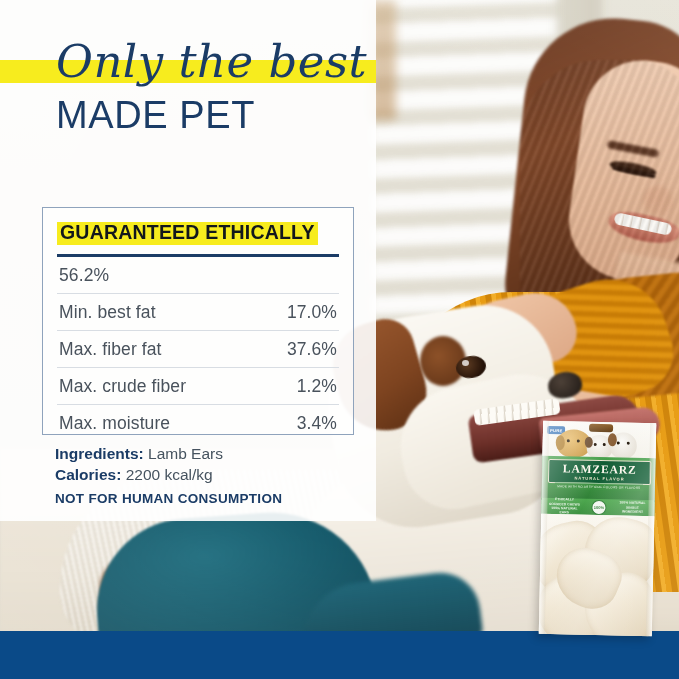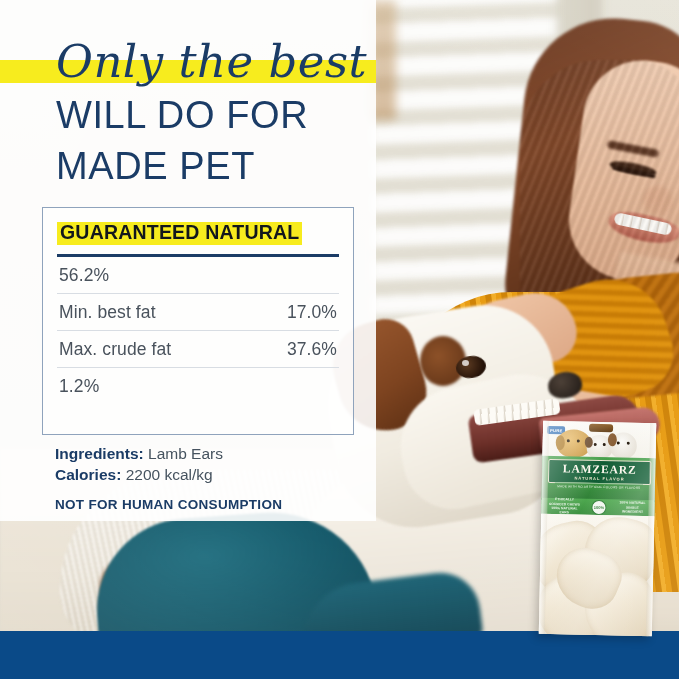--- a/index.html
+++ b/index.html
@@ -366,21 +366,21 @@
     position: absolute; left: 55px; top: 443px; width: 310px;
     color: #2b3c52;
   }
   .fi-line {
     font-size: 15.5px;
     line-height: 21px;
     color: #46535f;
   }
   .fi-line b { color: #1b3c66; font-weight: bold; }
   .fi-warn {
-    margin-top: 12px;
+    margin-top: 6px;
     font-size: 13.5px;
     font-weight: bold;
     letter-spacing: .3px;
     color: #1b3c66;
   }
 
   
   .package {
     position: absolute; left: 541px; top: 422px; width: 113px; height: 213px;
     transform: rotate(1.2deg);
@@ -558,43 +558,47 @@
     <div class="pillow-teal2"></div>
     <div class="vignette-soft"></div>
   </div>
 
   <div class="info-panel">
 
     <div class="yellow-band"></div>
 
     <div class="headline">
       <div class="headline-script">Only the best</div>
-      <div class="headline-block">WILL DO FOR</div>
       <div class="headline-block">MADE PET</div>
     </div>
 
     <div class="analysis-box">
       <div class="analysis-title-wrap">
-        <span class="analysis-title">GUARANTEED NATURAL</span>
+        <span class="analysis-title">GUARANTEED ETHICALLY</span>
       </div>
       <div class="title-rule"></div>
 
       <div class="an-row">
         <span class="an-value">56.2%</span>
       </div>
       <div class="an-row">
         <span class="an-label">Min. best fat</span>
         <span class="an-value">17.0%</span>
       </div>
       <div class="an-row">
-        <span class="an-label">Max. crude fat</span>
+        <span class="an-label">Max. fiber fat</span>
         <span class="an-value">37.6%</span>
       </div>
       <div class="an-row">
+        <span class="an-label">Max. crude fiber</span>
         <span class="an-value">1.2%</span>
+      </div>
+      <div class="an-row">
+        <span class="an-label">Max. moisture</span>
+        <span class="an-value">3.4%</span>
       </div>
     </div>
 
     <div class="footer-info">
       <div class="fi-line">
         <b>Ingredients:</b><span> Lamb Ears</span>
       </div>
       <div class="fi-line">
         <b>Calories:</b><span> 2200 kcal/kg</span>
       </div>

